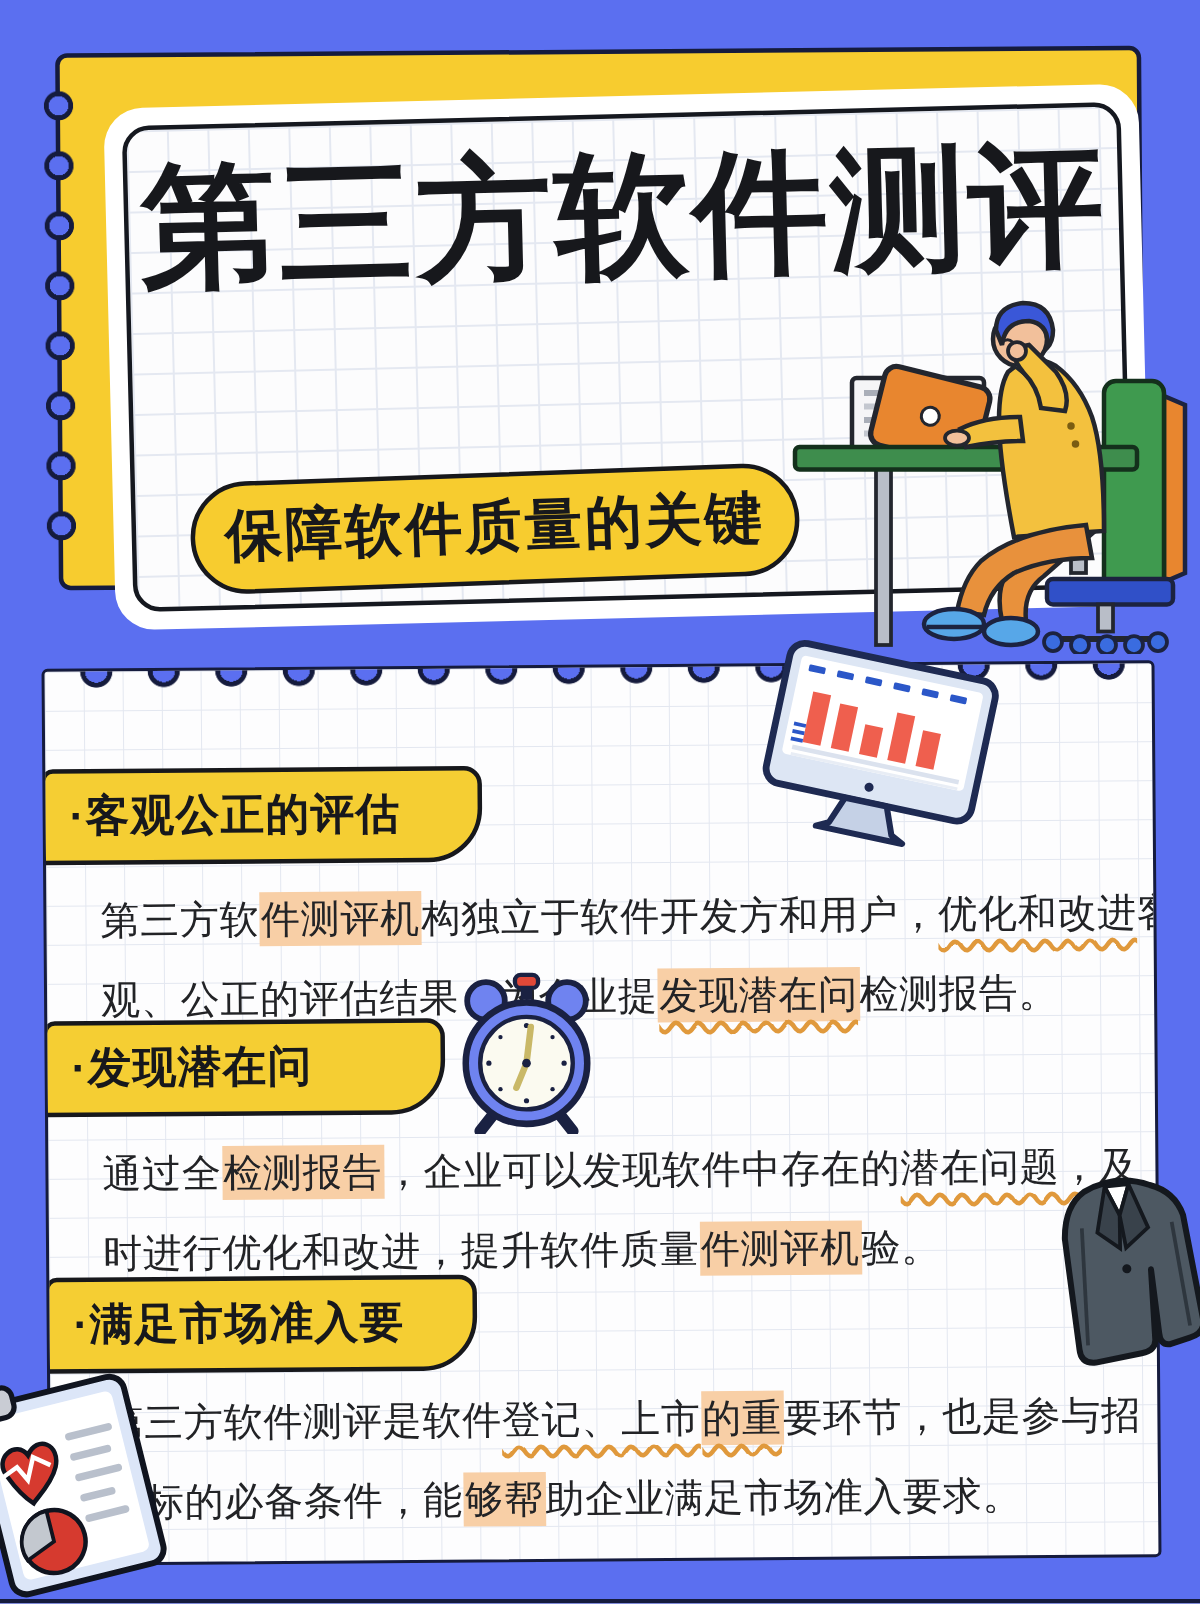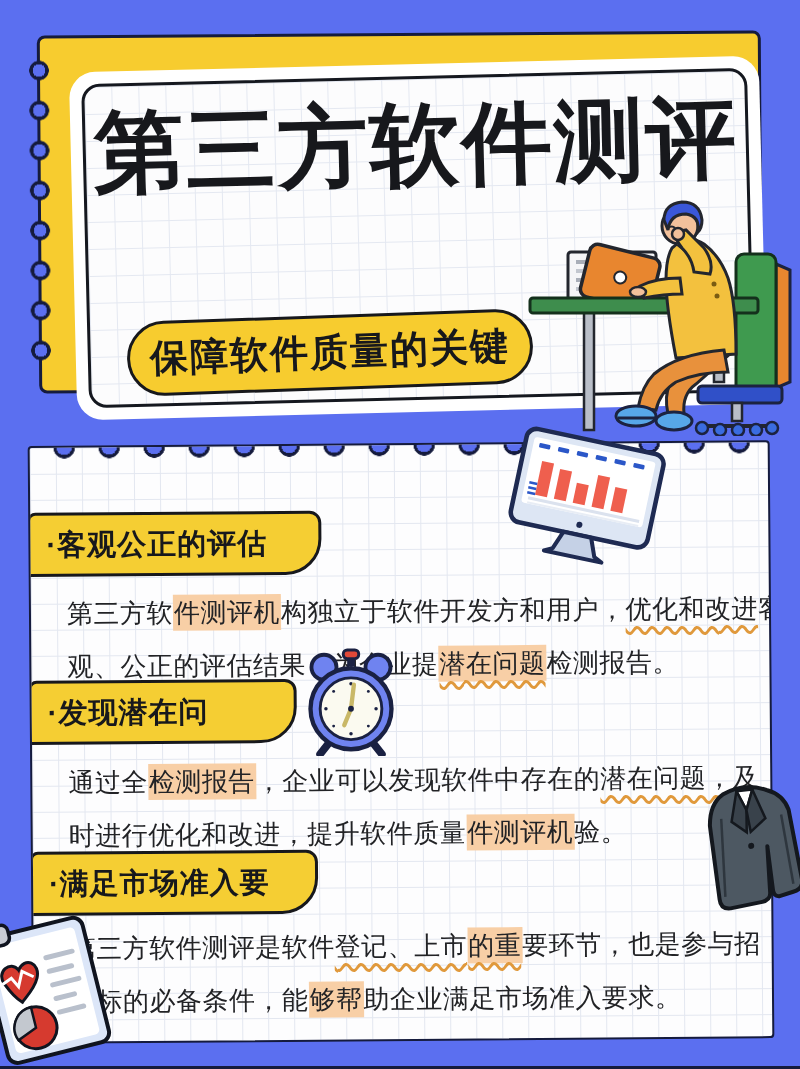--- a/index.html
+++ b/index.html
@@ -168,21 +168,21 @@
     <circle cx="202" cy="244" r="6" fill="#3a6ce0" stroke="#1c2340" stroke-width="2.5"></circle>
     <circle cx="220" cy="244" r="6" fill="#3a6ce0" stroke="#1c2340" stroke-width="2.5"></circle>
     <circle cx="238" cy="244" r="6" fill="#3a6ce0" stroke="#1c2340" stroke-width="2.5"></circle>
     <circle cx="254" cy="242" r="6" fill="#3a6ce0" stroke="#1c2340" stroke-width="2.5"></circle>
   </svg>
 
   <div class="sheet">
     <div class="sheet-scallops"></div>
 
     <div class="tag" id="tag-1">·客观公正的评估</div>
-    <div class="para" id="para-1"><span>第三方软</span><span class="hl">件测评机</span><span>构独立于软件开发方和用户，</span><span class="wavy">优化和改进</span><span>客</span><br><span>观、公正的评估结果，为企业提</span><span class="hl wavy">潜在问题</span><span>检测报告。</span></div>
+    <div class="para" id="para-1"><span>第三方软</span><span class="hl">件测评机</span><span>构独立于软件开发方和用户，</span><span class="wavy">优化和改进</span><span>客</span><br><span>观、公正的评估结果，为企业提</span><span class="hl wavy">发现潜在问</span><span>检测报告。</span></div>
 
     <div class="tag" id="tag-2">·发现潜在问</div>
     <div class="para" id="para-2"><span>通过全</span><span class="hl">检测报告</span><span>，企业可以发现软件中存在的</span><span class="wavy">潜在问题，及</span><br><span>时进行</span><span class="wavy">优化和改进</span><span>，提升软件质量</span><span class="hl">件测评机</span><span>验。</span></div>
 
     <div class="tag" id="tag-3">·满足市场准入要</div>
     <div class="para" id="para-3"><span>第三方软件测评是软件</span><span class="wavy">登记、上市</span><span class="hl wavy">的重</span><span>要环节，也是参与招</span><br><span>投标的必备条件，能</span><span class="hl">够帮</span><span>助企业满足市场准入要求。</span></div>
   </div>
 
   <svg id="monitor-icon" class="icon-abs" viewBox="0 0 150 132">
     <rect x="6" y="4" width="138" height="94" rx="10" fill="#dde6f4" stroke="#1e2a52" stroke-width="4.5"></rect>

